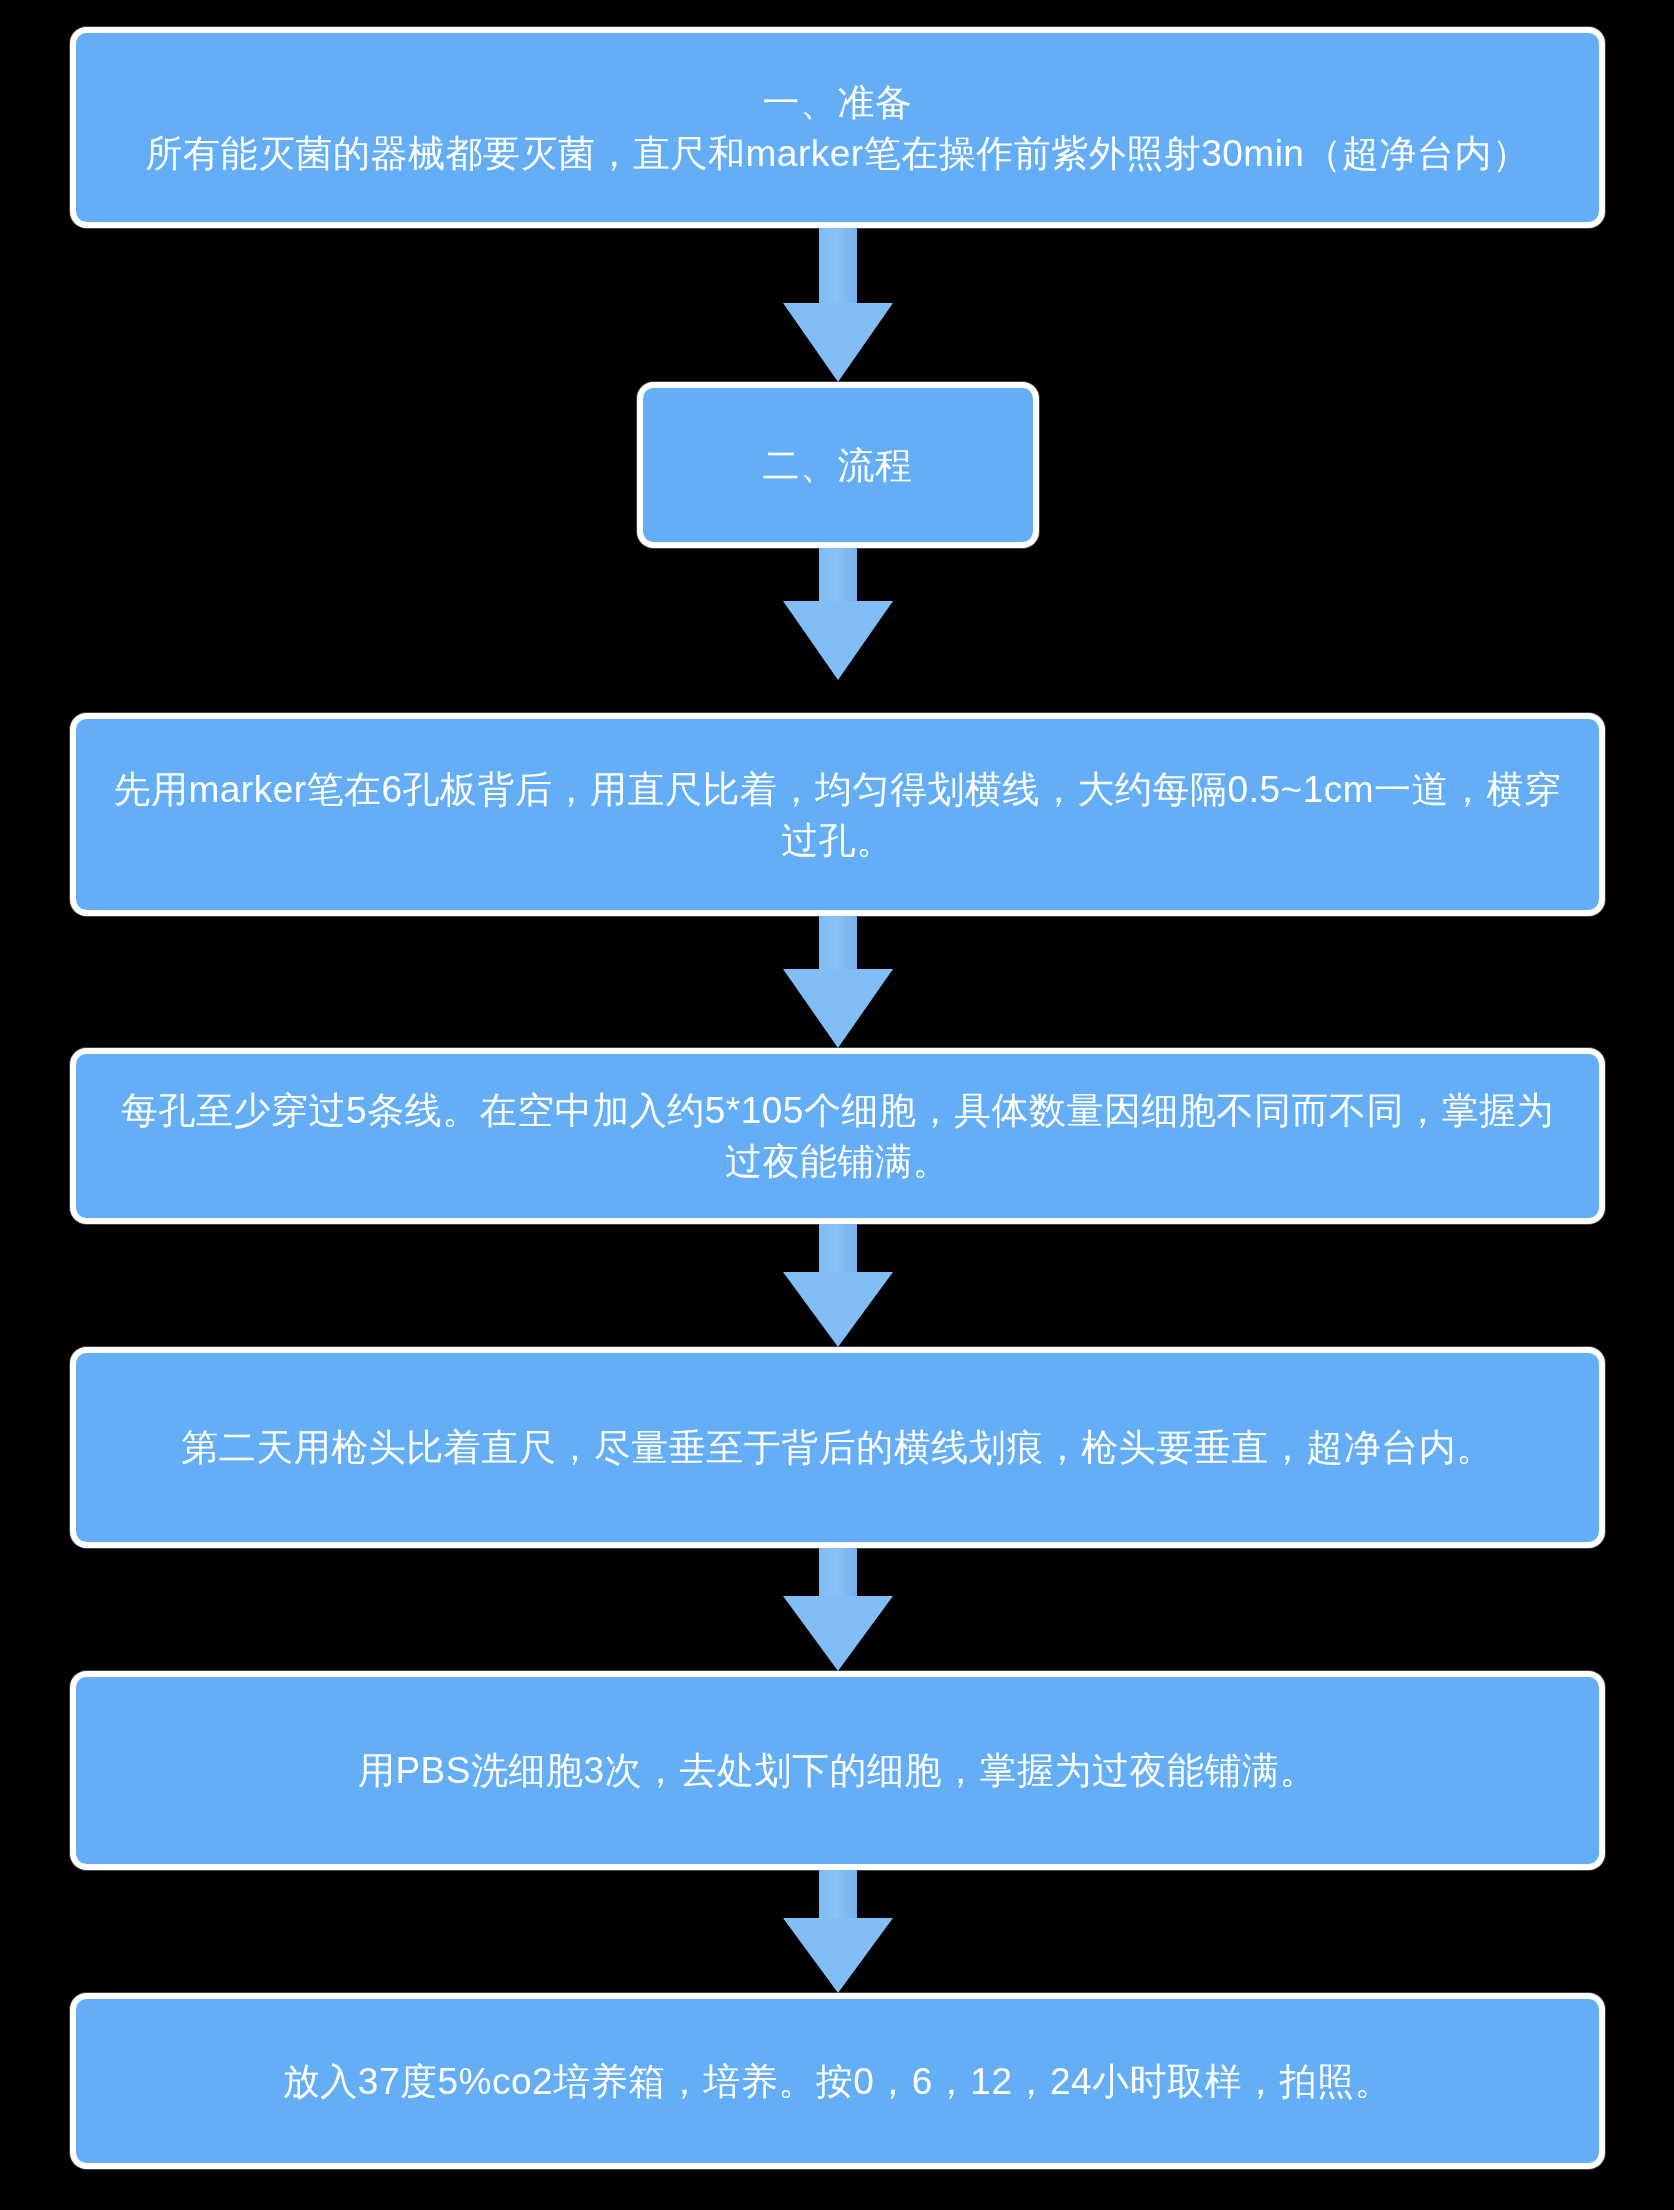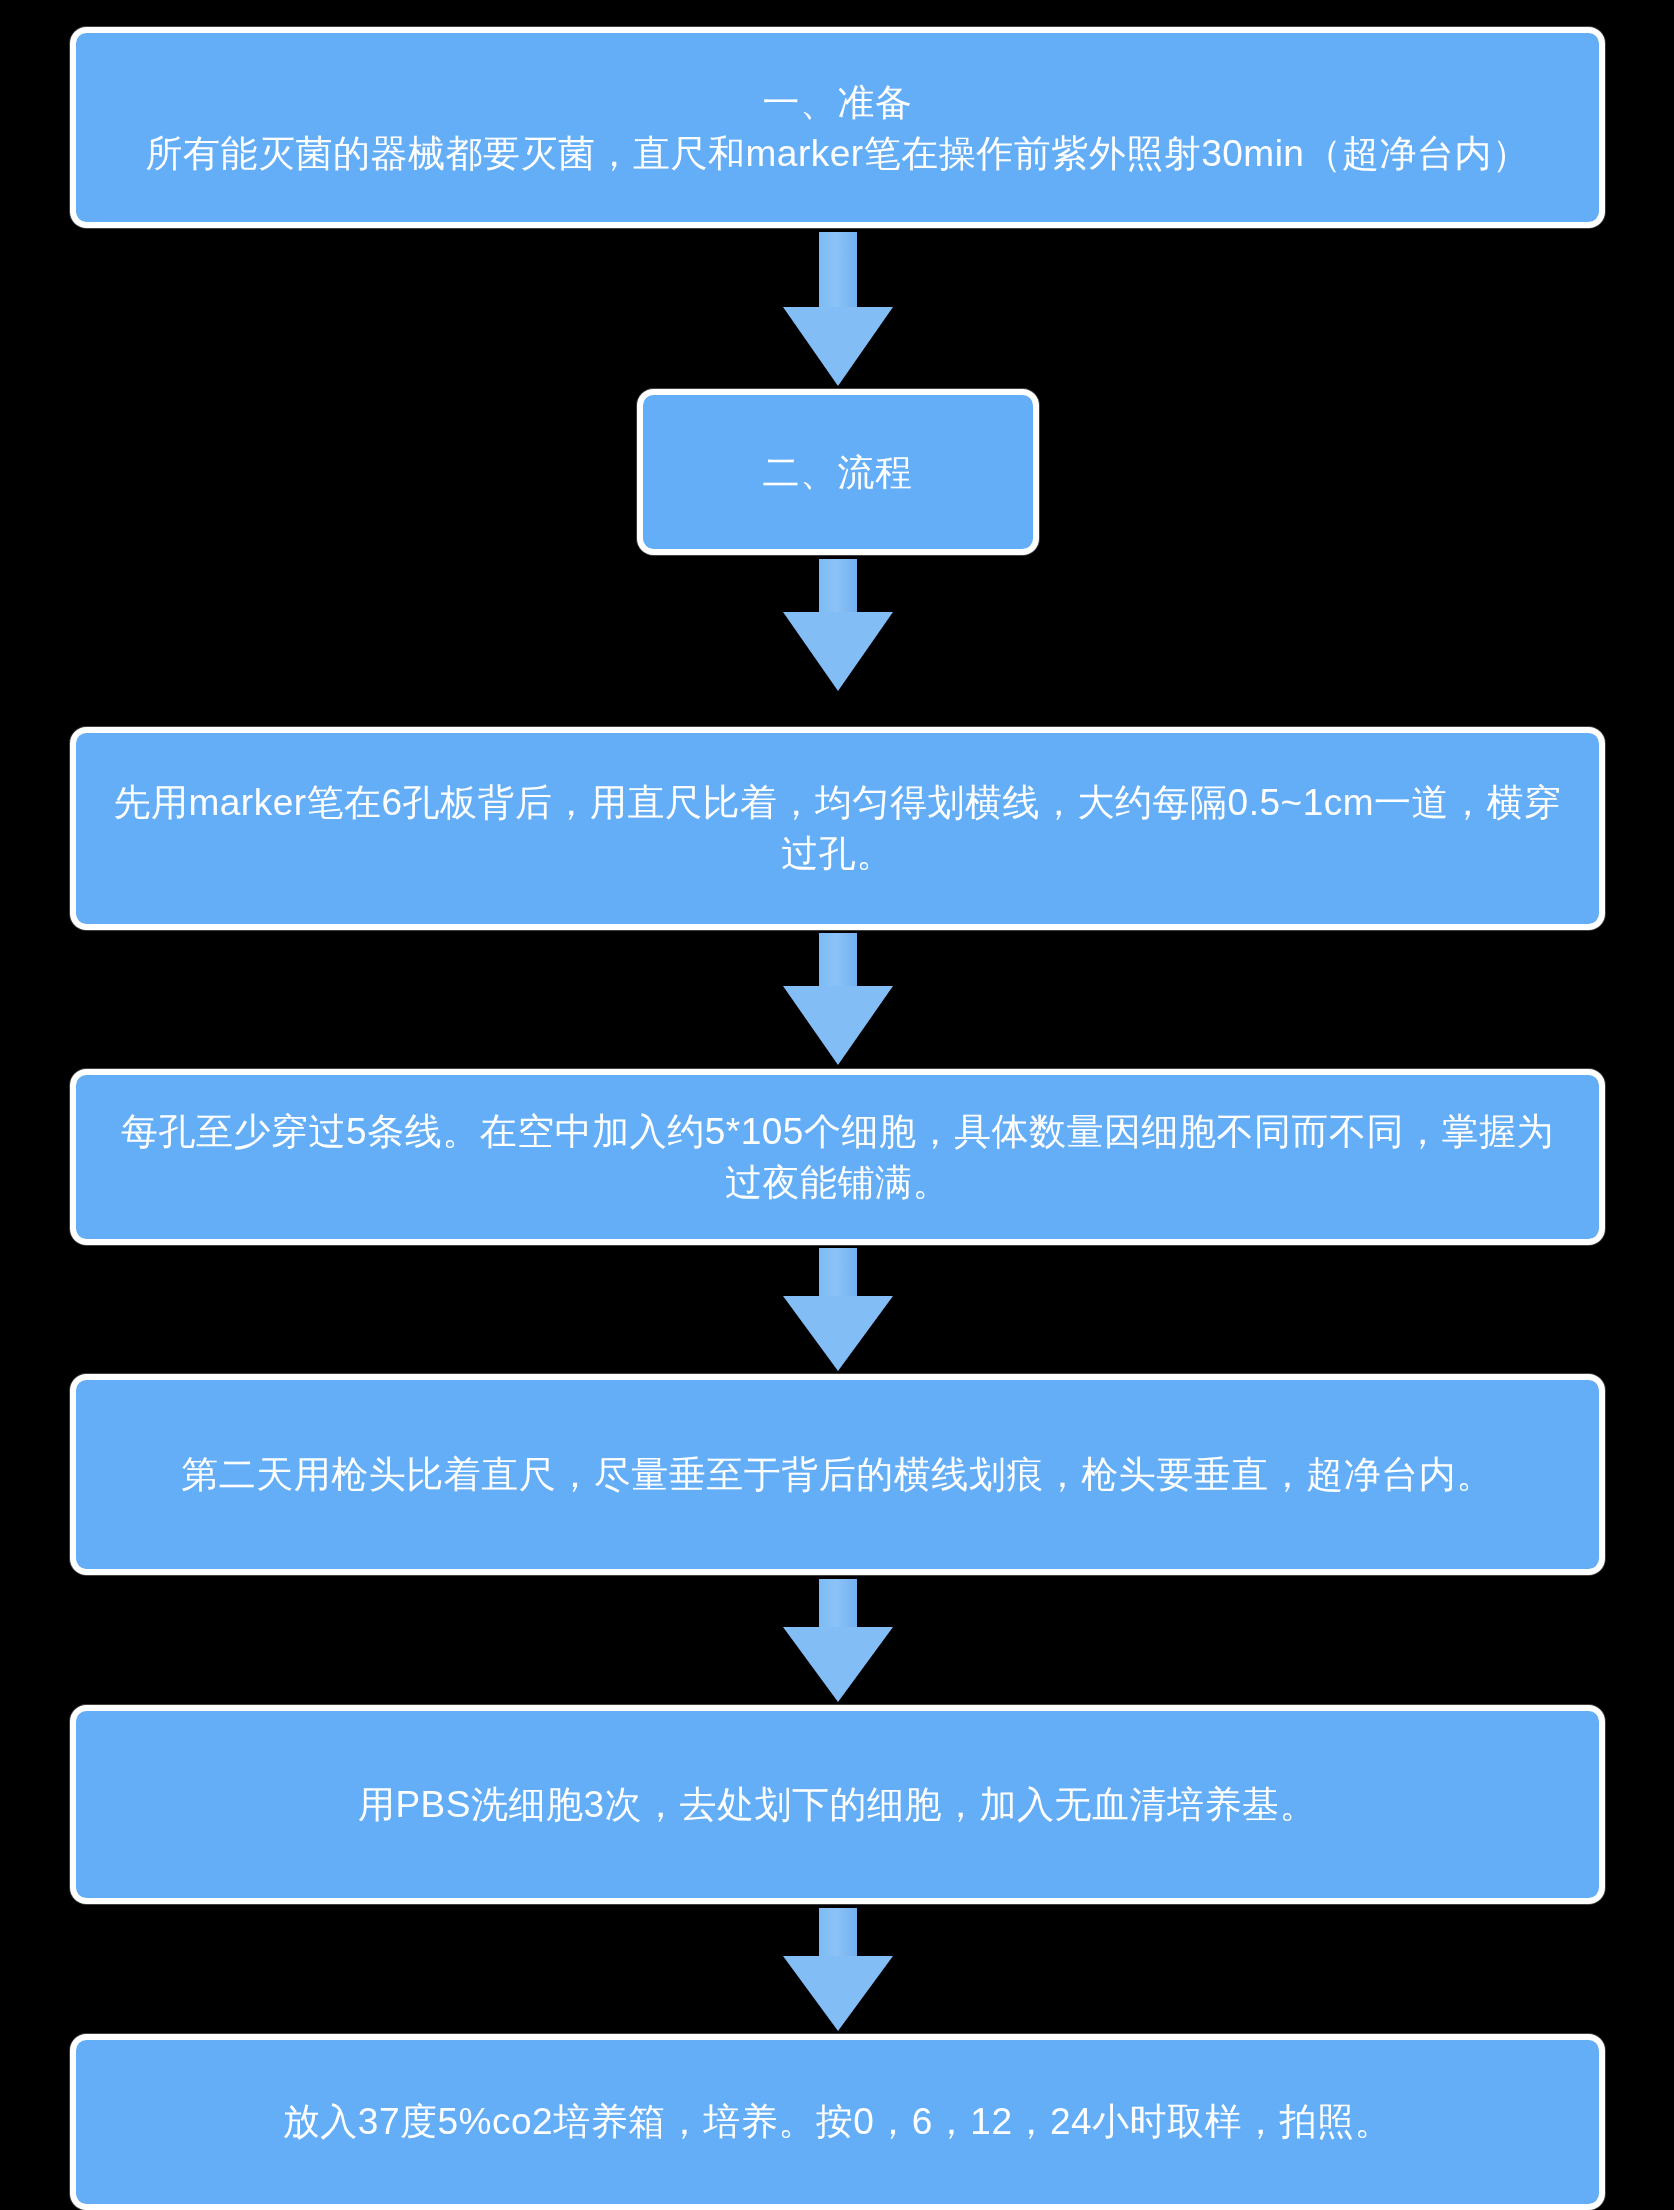--- a/index.html
+++ b/index.html
@@ -14,21 +14,20 @@
     font-family: "Liberation Sans", "DejaVu Sans", sans-serif;
   }
   #flow {
     position: relative;
     width: 1675px;
     height: 2210px;
     background: #000000;
     display: flex;
     flex-direction: column;
     align-items: center;
-    justify-content: space-between;
   }
   .node {
     box-sizing: border-box;
     background: #63aef7;
     border: 6.4px solid #ffffff;
     border-radius: 16.4px;
     color: #ffffff;
     display: flex;
     align-items: center;
     justify-content: center;
@@ -126,21 +125,21 @@
     <div class="head"></div>
   </div>
 
   <div class="node node-wide n5">第二天用枪头比着直尺，尽量垂至于背后的横线划痕，枪头要垂直，超净台内。</div>
 
   <div class="arrow a5">
     <div class="shaft"></div>
     <div class="head"></div>
   </div>
 
-  <div class="node node-wide n6">用PBS洗细胞3次，去处划下的细胞，加入无血清培养基。</div>
+  <div class="node node-wide n6">用PBS洗细胞3次，去处划下的细胞，掌握为过夜能铺满。</div>
 
   <div class="arrow a6">
     <div class="shaft"></div>
     <div class="head"></div>
   </div>
 
   <div class="node node-wide n7">放入37度5%co2培养箱，培养。按0，6，12，24小时取样，拍照。</div>
 
 </div>
 

